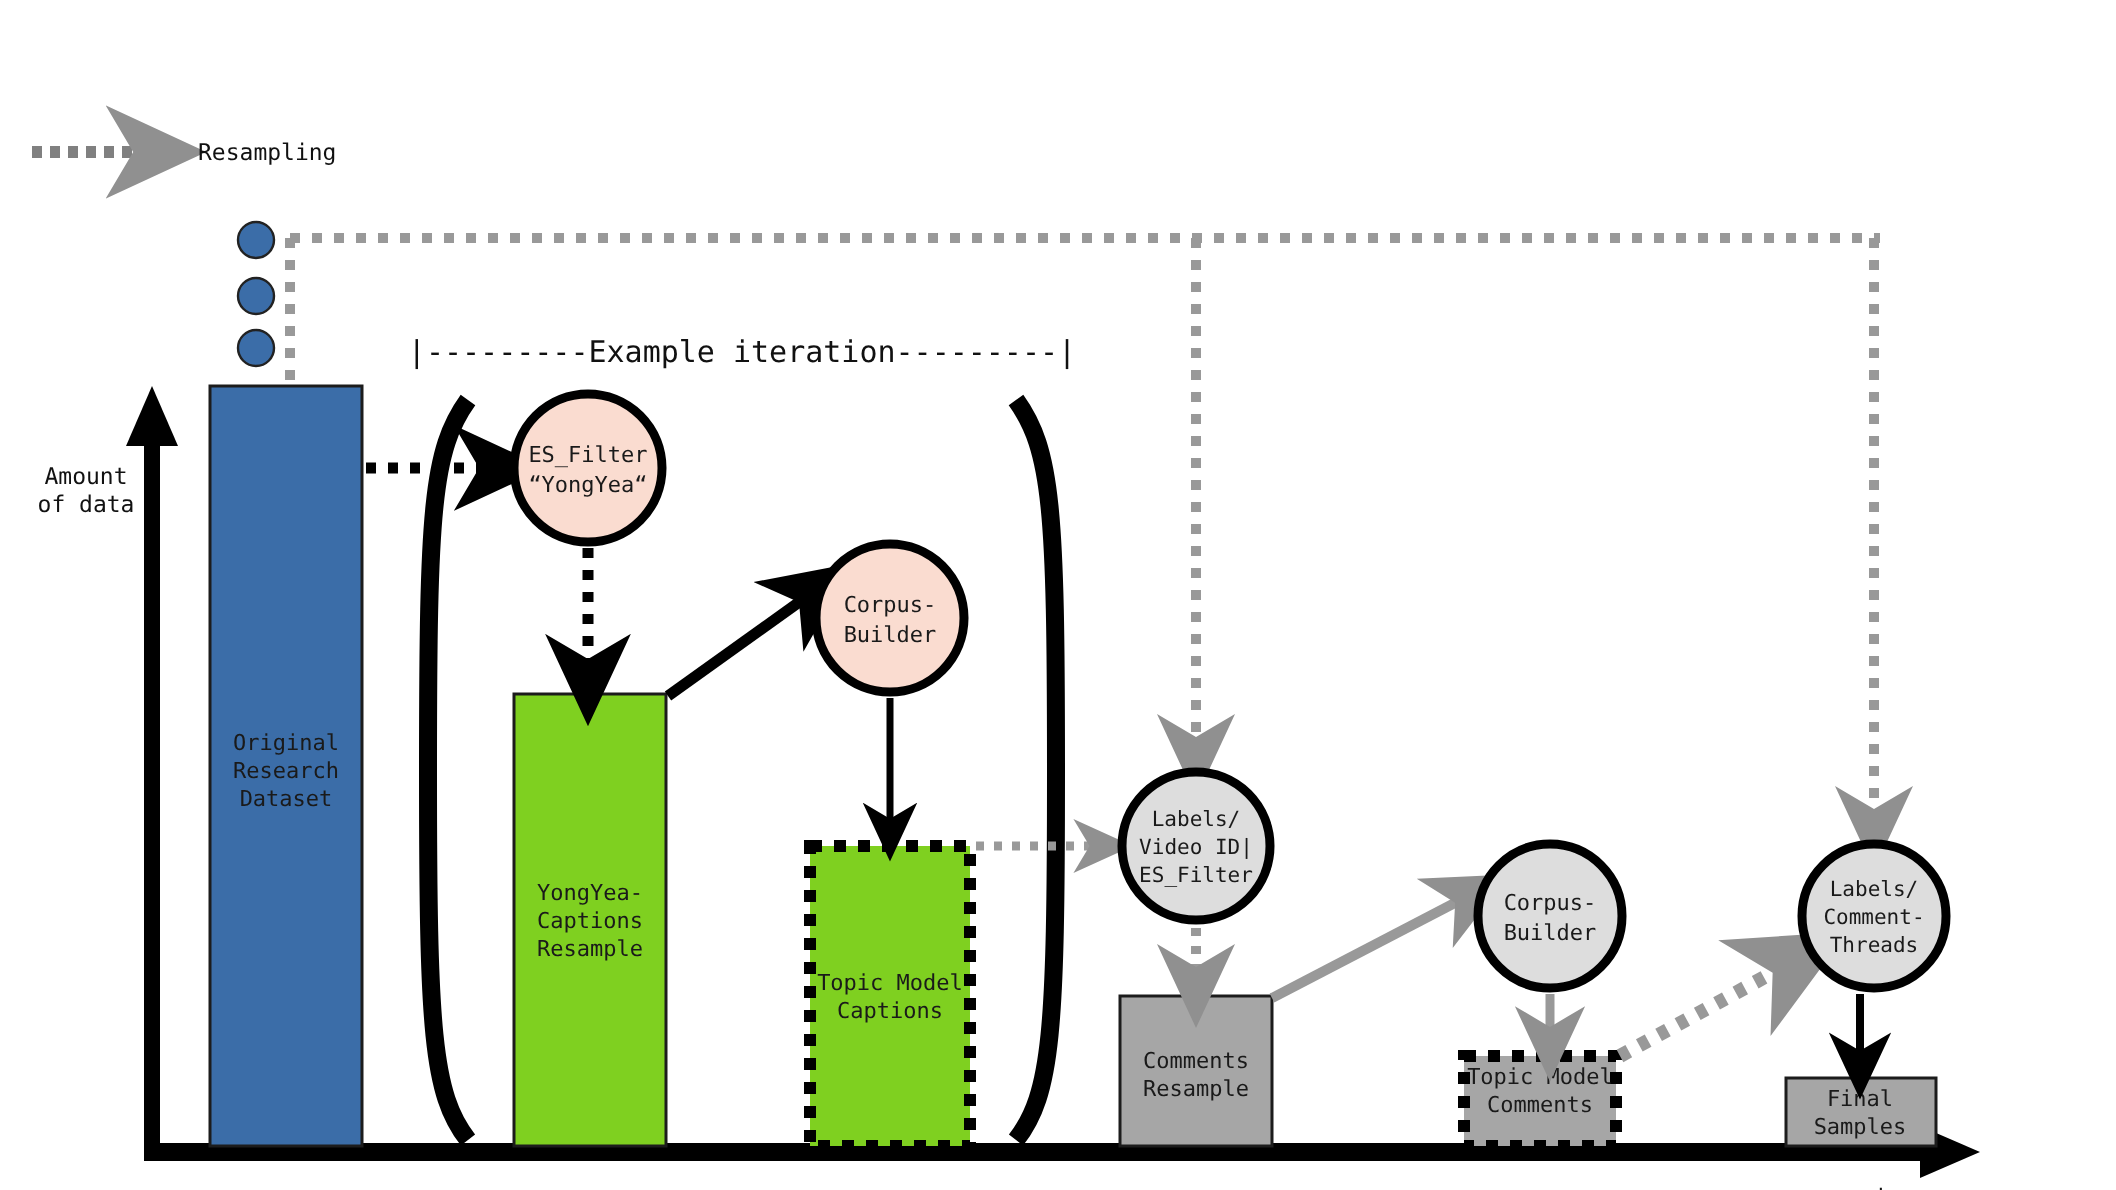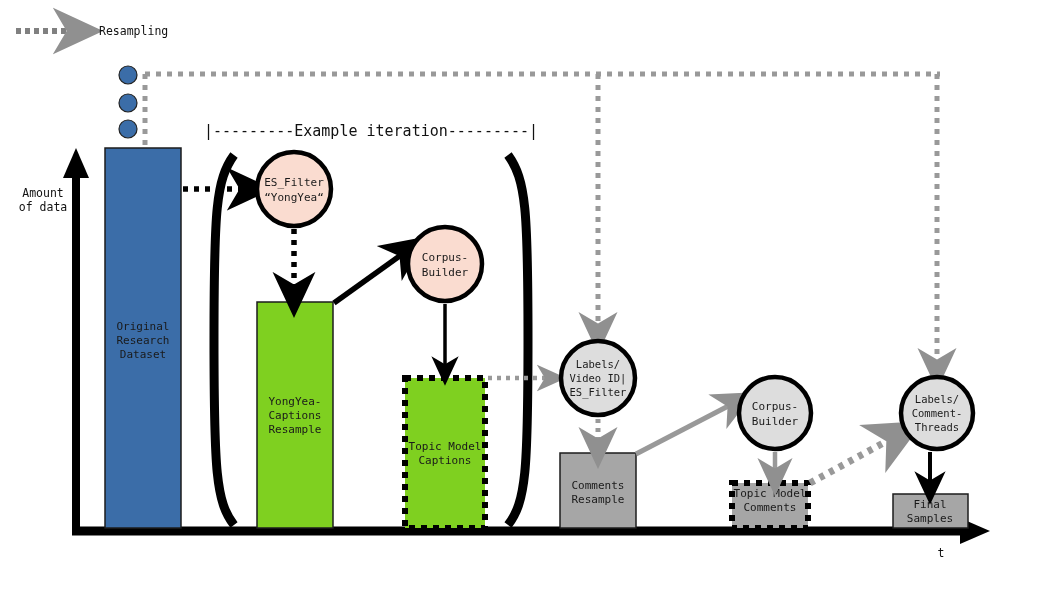--- a/index.html
+++ b/index.html
@@ -1,18 +1,18 @@
 <!DOCTYPE html>
 <html><head>
 <meta charset="utf-8">
 <style>
   html,body{margin:0;padding:0;background:#ffffff;}
   body{width:1058px;height:595px;overflow:hidden;
        font-family:"DejaVu Sans Mono","Liberation Mono",monospace;}
-  #stage{position:relative;width:1058px;height:439px;}
+  #stage{position:relative;width:1058px;height:439px;margin-top:45px;}
   svg#diagram{position:absolute;left:0;top:0;width:1058px;height:595px;}
   .nodelabel{
     font-family:"DejaVu Sans Mono","Liberation Mono",monospace;
     font-size:11px; fill:#1a1a1a; text-anchor:middle;
     dominant-baseline:middle; white-space:pre;
   }
   .nodelabel.sm{font-size:10.5px;}
   .axislabel{
     font-family:"DejaVu Sans Mono","Liberation Mono",monospace;
     font-size:11.5px; fill:#111; text-anchor:middle; white-space:pre;

